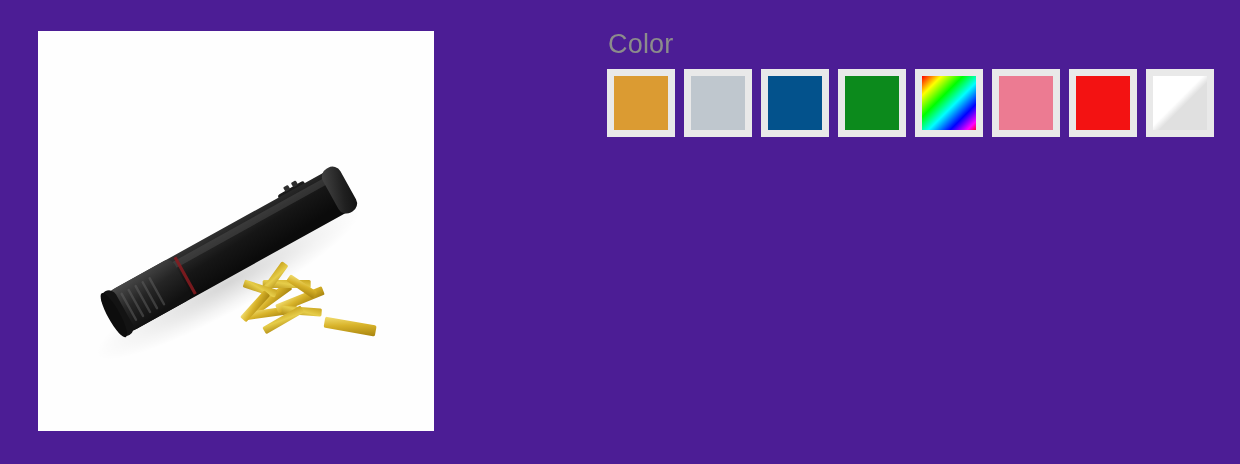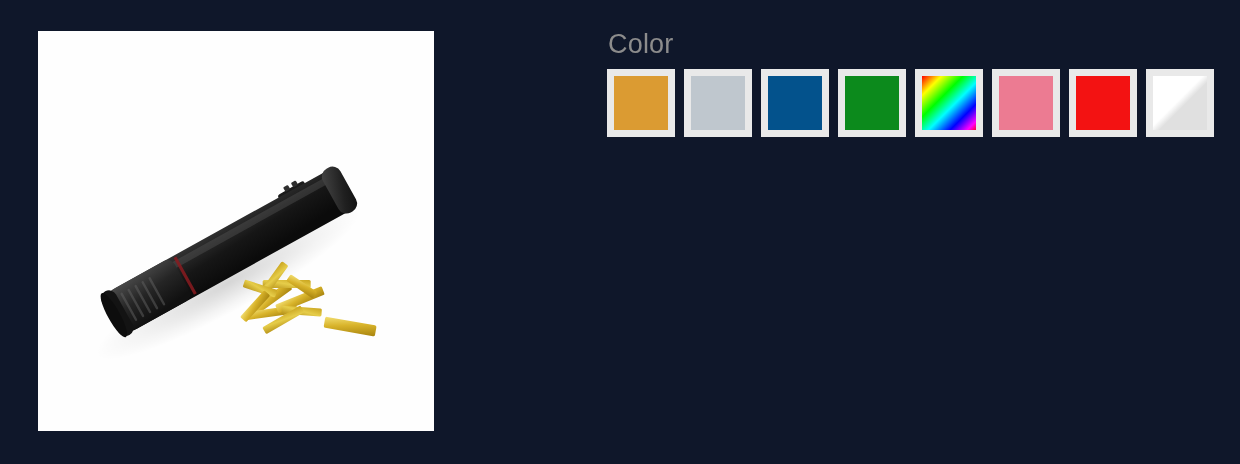--- a/index.html
+++ b/index.html
@@ -14,21 +14,21 @@
     font-family: "Liberation Sans", sans-serif;
     overflow: hidden;
     position: relative;
   }
 
   
   .page {
     position: relative;
     width: 1240px;
     height: 464px;
-    background: #0f172a;
+    background: #4c1d95;
   }
 
   
   .gallery {
     position: absolute;
     left: 38px;
     top: 31px;
     width: 396px;
     height: 400px;
     background: #fefefe;

